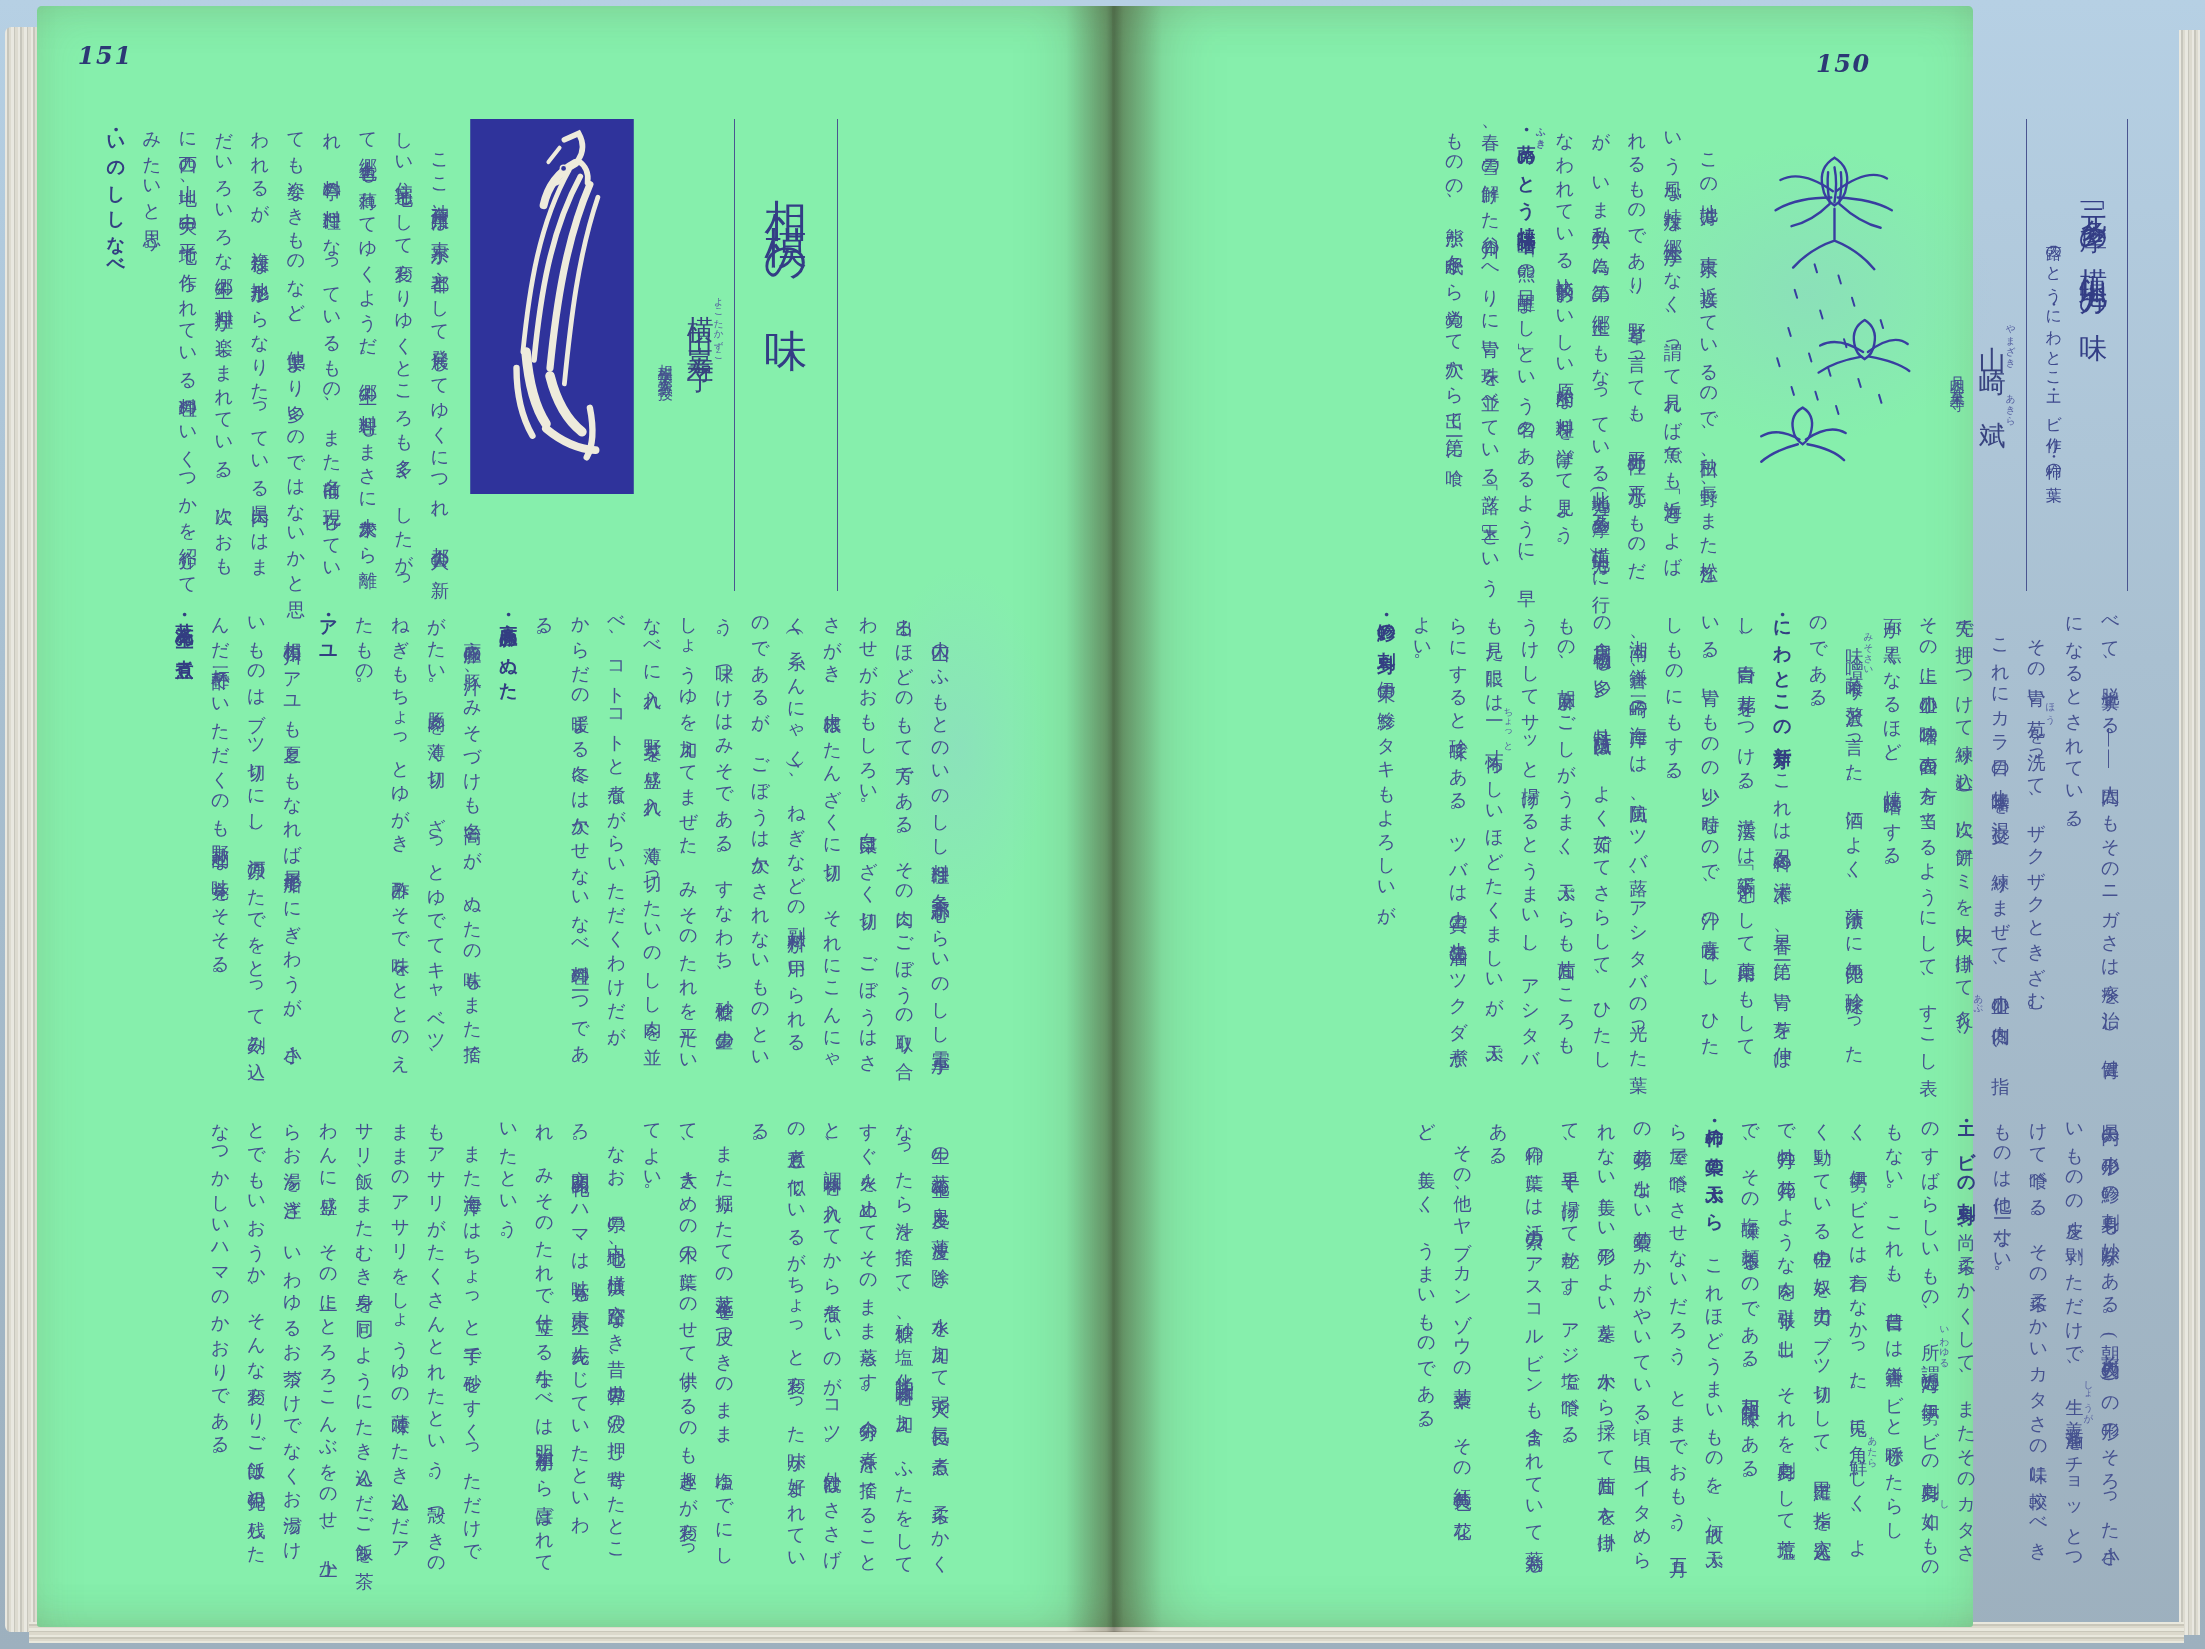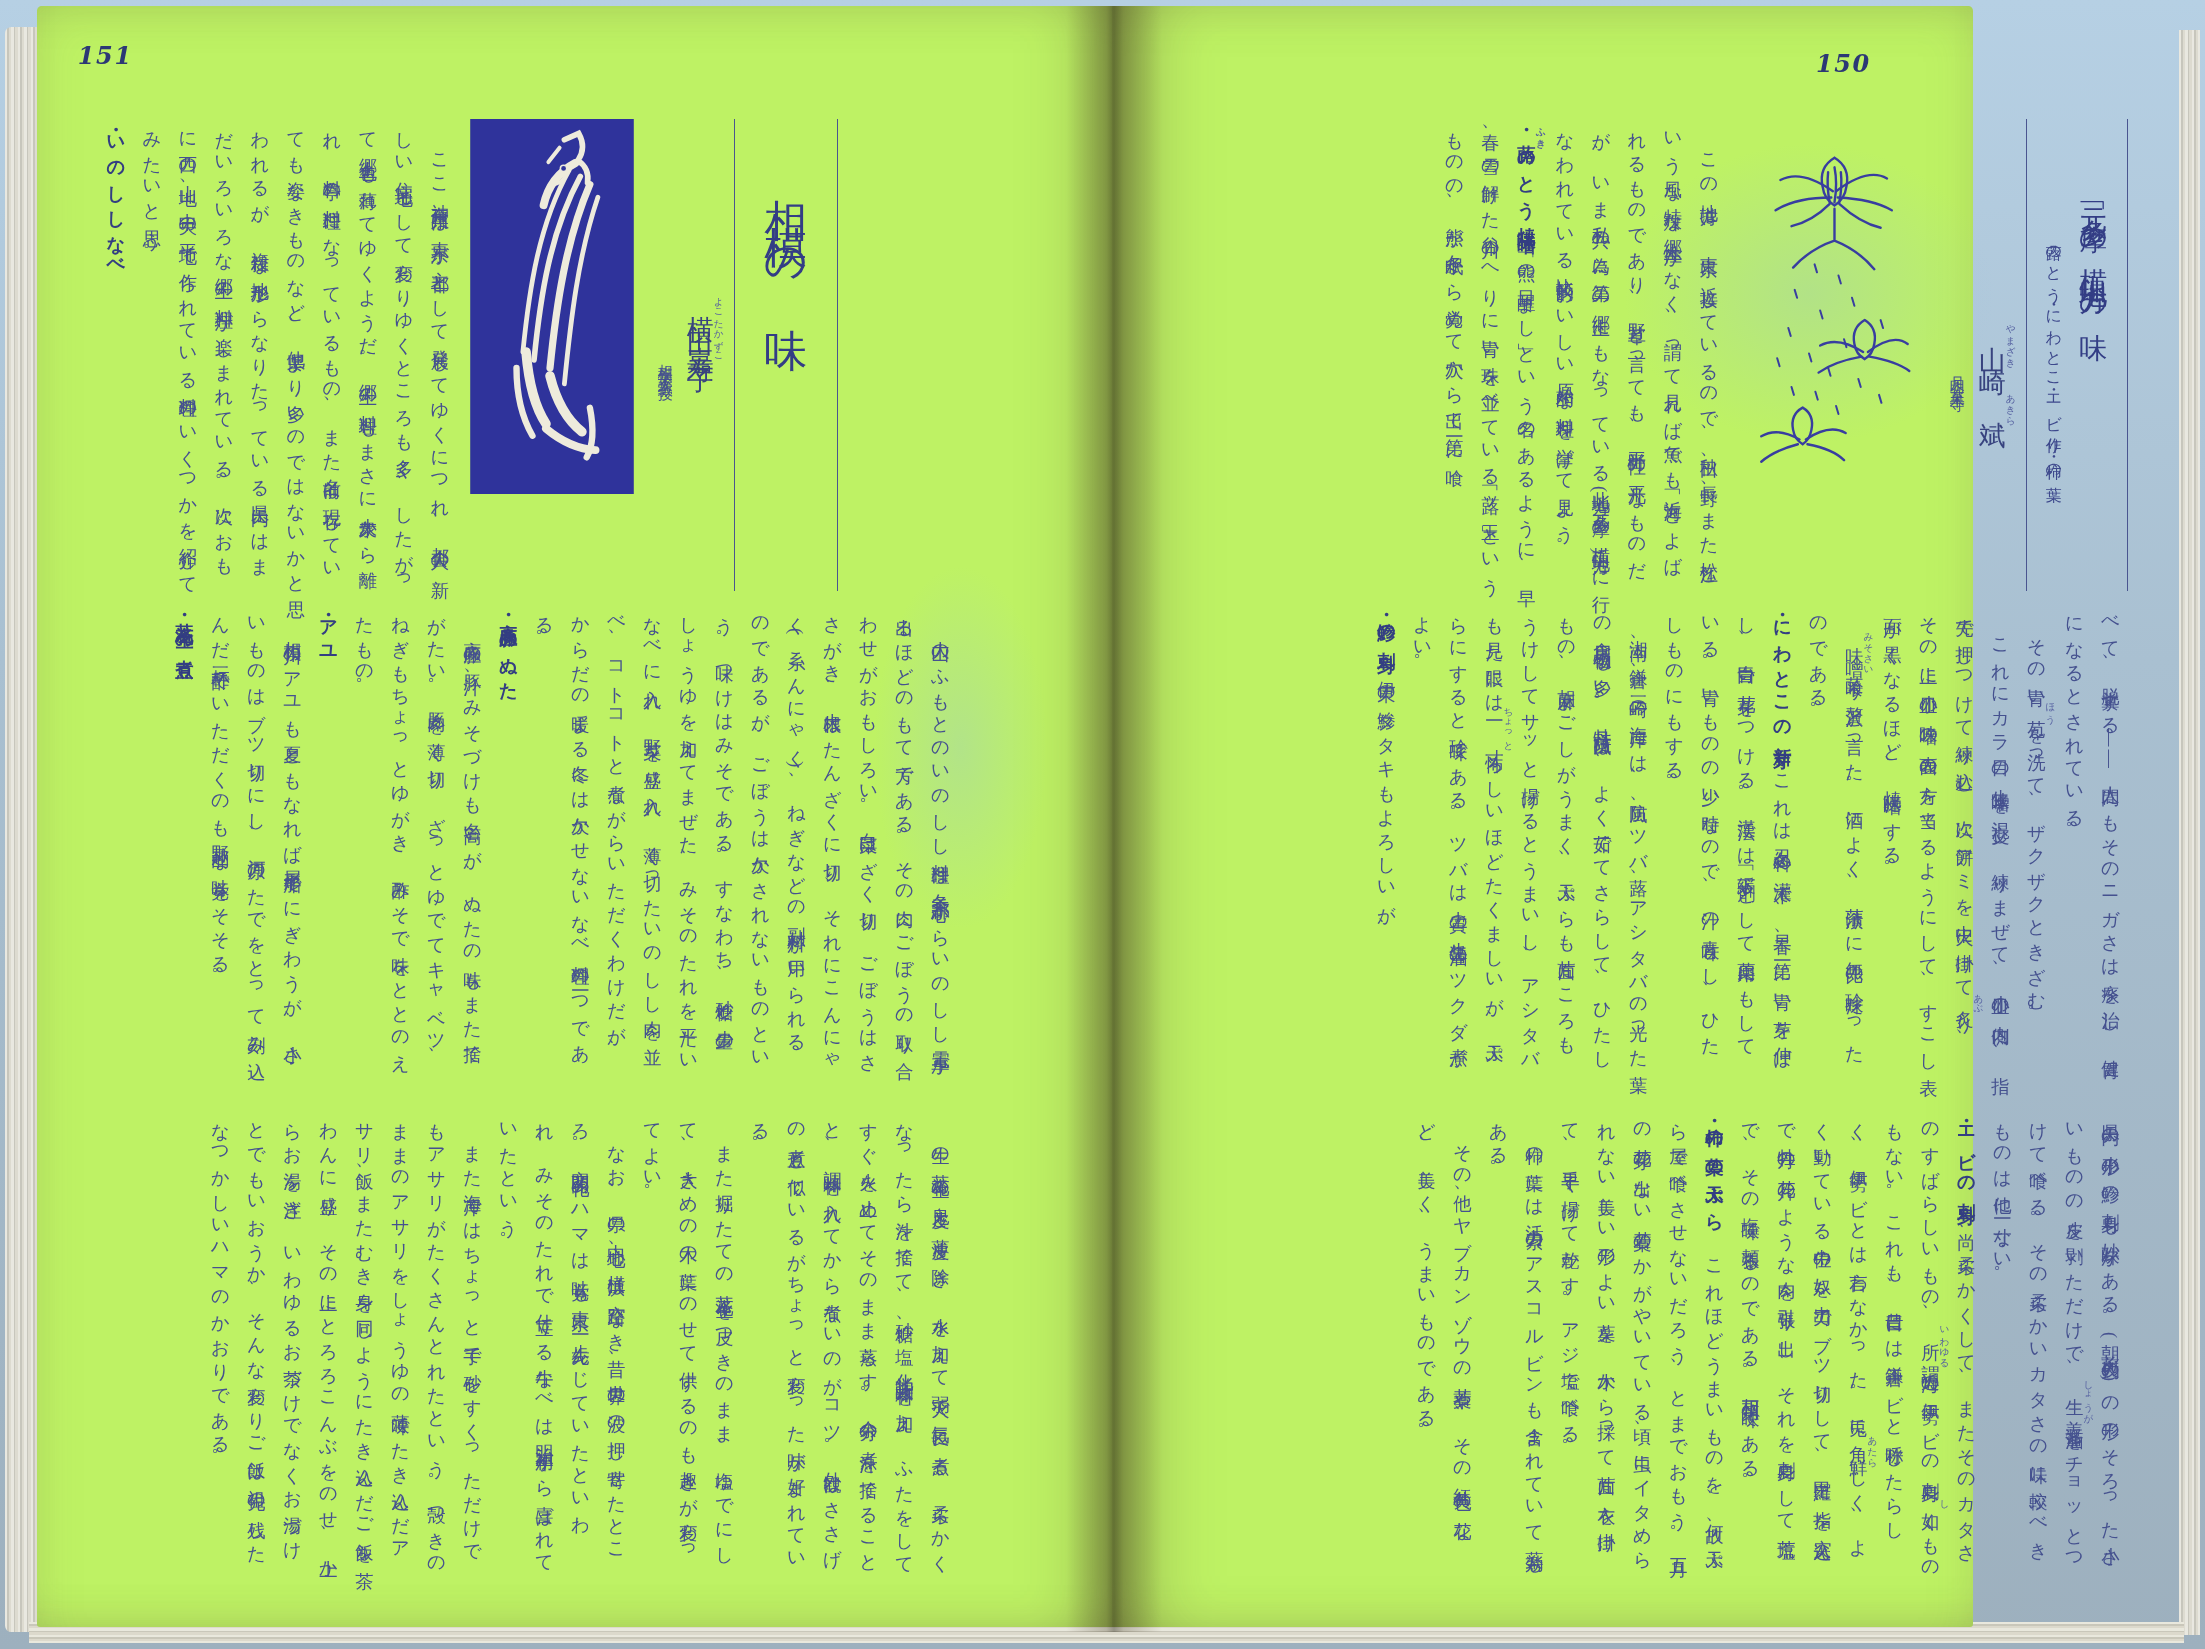--- a/index.html
+++ b/index.html
@@ -6,21 +6,21 @@
   body{width:2205px;height:1649px;position:relative;overflow:hidden;
        background:linear-gradient(180deg,#b6d0e4 0%,#a9c0d1 40%,#9db0be 100%);
        font-family:"Liberation Serif","DejaVu Serif",serif;}
   .book{position:absolute;left:4.8px;top:6.4px;width:2195px;height:1637px;}
   
   .edge{position:absolute;background:repeating-linear-gradient(90deg,#e9e8e0 0 2.4px,#c7c6bc 2.4px 4px,#dddbd0 4px 6.4px);}
   .edge.left{left:0;top:21px;bottom:11px;width:33px;border-radius:6.4px 0 0 6.4px;}
   .edge.right{right:0;top:24px;bottom:8px;width:21px;}
   .edge.bottom{left:24px;right:16px;bottom:0;height:21px;
       background:repeating-linear-gradient(180deg,#e9e8dd 0 2.4px,#c9c7ba 2.4px 4px,#dcd9cc 4px 6.4px);}
-  .page{position:absolute;top:0;bottom:16px;background:#bef264;}
+  .page{position:absolute;top:0;bottom:16px;background:#86efac;}
   .page.pl{left:32px;width:1075px;border-radius:4.8px 0 0 3.2px;
       box-shadow:inset -56px 0 72px -44px rgba(80,70,45,.50), inset 20px 20px 56px -32px rgba(120,110,80,.28), inset 0 -24px 48px -32px rgba(120,110,80,.30);}
   .page.pr{left:1107px;width:861px;border-radius:0 4.8px 3.2px 0;
       box-shadow:inset 64px 0 80px -44px rgba(80,70,45,.55), inset -20px 20px 56px -32px rgba(120,110,80,.28), inset 0 -24px 48px -32px rgba(120,110,80,.30);}
   .gutter{position:absolute;left:1061px;top:0;bottom:11px;width:96px;pointer-events:none;
       background:linear-gradient(90deg,rgba(60,50,25,0) 0%,rgba(60,50,25,.28) 42%,rgba(35,30,15,.42) 50%,rgba(60,50,25,.26) 60%,rgba(60,50,25,0) 100%);}
   .stain{position:absolute;border-radius:50%;pointer-events:none;}
   .stain.s1{left:510px;top:136px;width:375px;height:303px;background:radial-gradient(ellipse,rgba(150,190,215,.30),rgba(150,190,215,0) 70%);}
   .stain.s2{right:64px;top:558px;width:175px;height:367px;background:radial-gradient(ellipse,rgba(150,195,220,.30),rgba(150,195,220,0) 70%);}
   .pagenum{position:absolute;font:italic 700 24px "DejaVu Serif",serif;color:#2c3875;letter-spacing:1.6px;}

